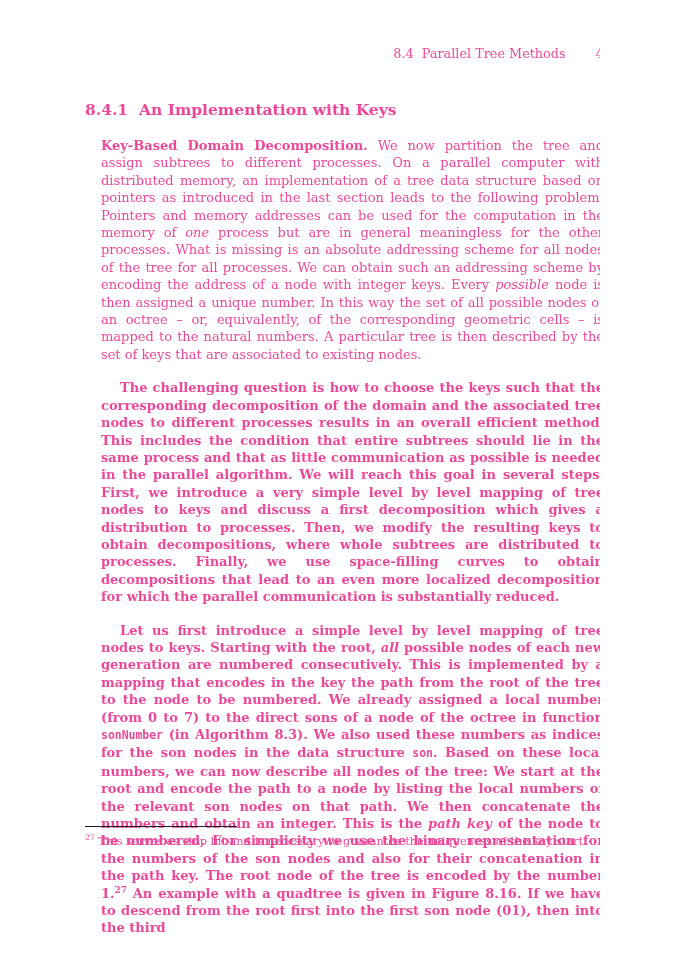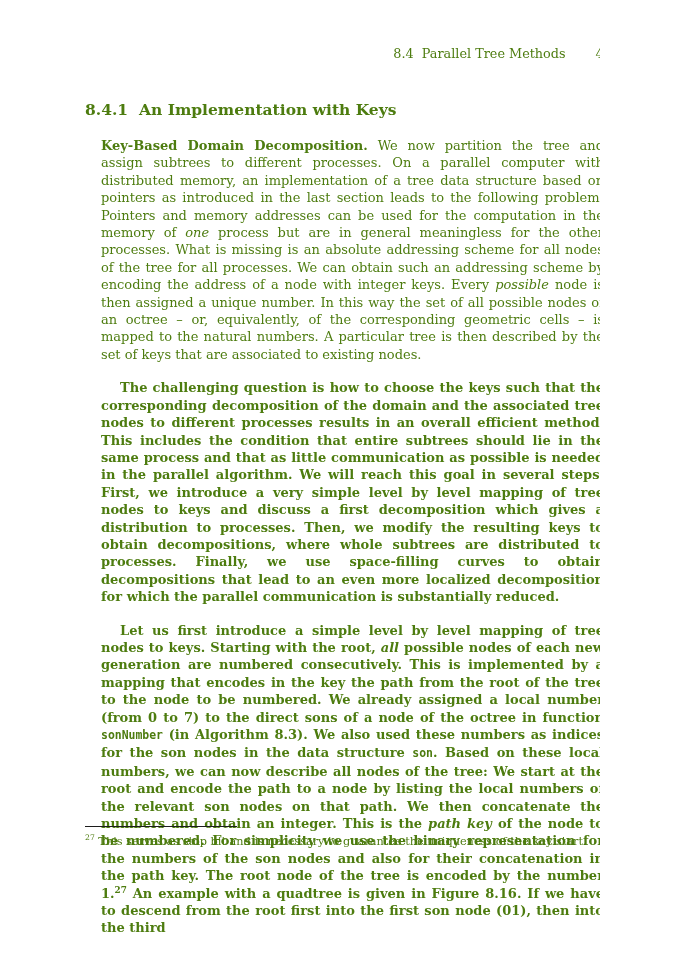--- a/index.html
+++ b/index.html
@@ -5,21 +5,21 @@
   html, body {
     margin: 0;
     padding: 0;
     background: #ffffff;
   }
   .page {
     position: relative;
     width: 600px;
     height: 960px;
     background: #ffffff;
-    color: #4d7c0f;
+    color: #ec4899;
     font-family: "DejaVu Serif", "Liberation Serif", serif;
     box-sizing: border-box;
     overflow: hidden;
   }
   .text-col {
     position: absolute;
     left: 85px;
     top: 46px;
     width: 535px;
   }

